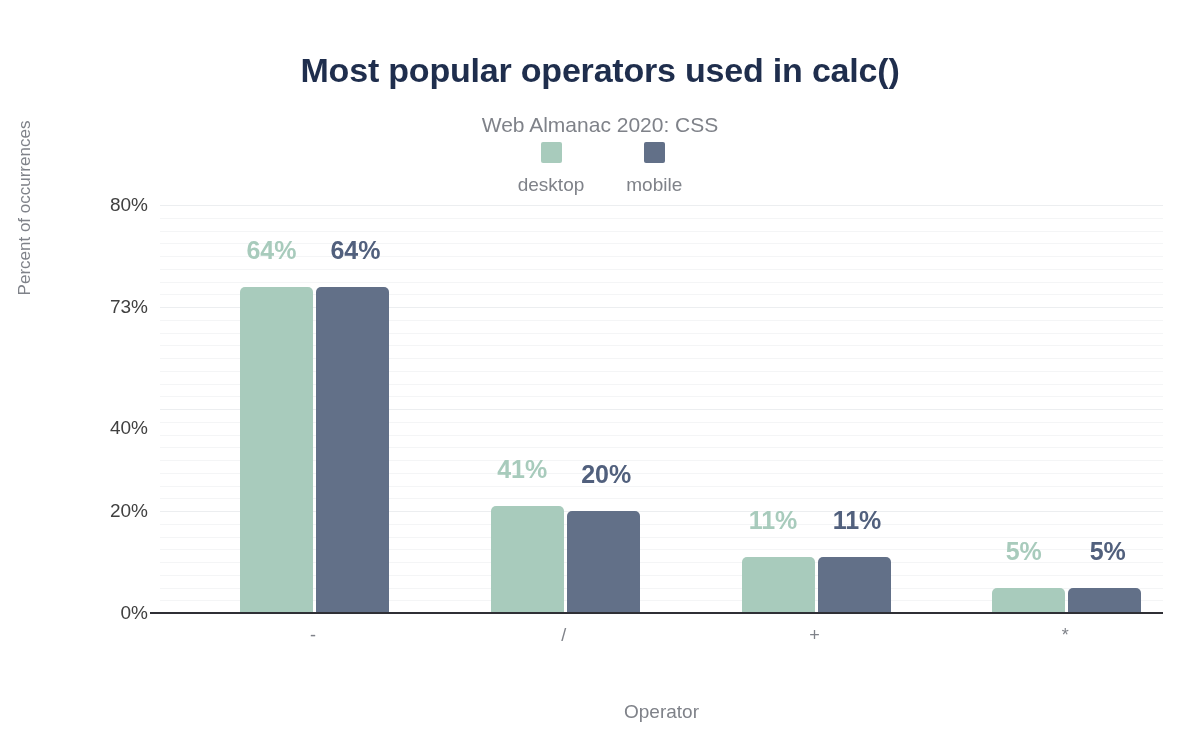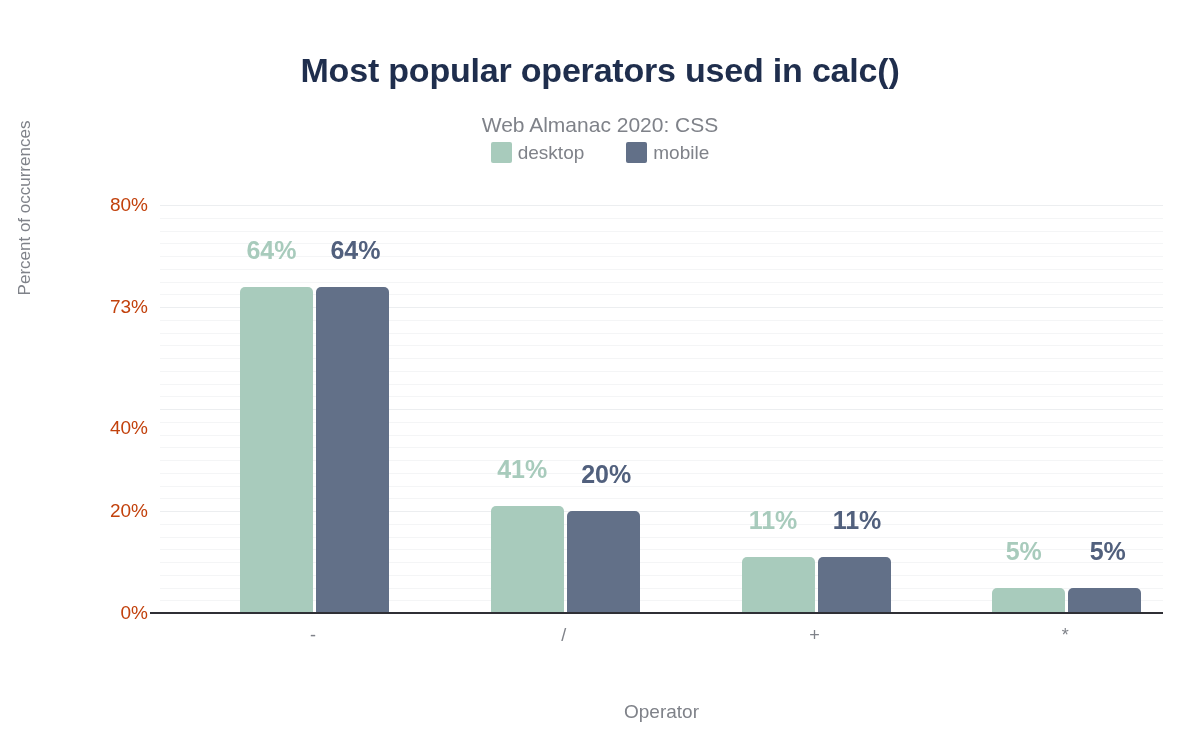--- a/index.html
+++ b/index.html
@@ -41,21 +41,22 @@
     position: absolute;
     top: 142px; left: 0; width: 1200px;
     display: flex;
     justify-content: center;
     align-items: center;
     gap: 42px;
   }
   .legend-item {
     display: flex;
     align-items: center;
-    gap: 6px;
+    gap: 12px;
+    flex-direction: column;
   }
   .legend-swatch {
     width: 21px; height: 21px;
     border-radius: 2px;
     display: block;
   }
   .legend-label {
     font-size: 19px;
     color: #7f8289;
     line-height: 1;
@@ -85,21 +86,21 @@
     width: 1013px; height: 2px;
     background: #2f2f35;
   }
 
   
   .ytick {
     position: absolute;
     right: 1052px;
     text-align: right;
     font-size: 19px;
-    color: #c2410c;
+    color: #404040;
     line-height: 1;
     white-space: nowrap;
   }
   #y-axis-title {
     position: absolute;
     left: -115px;
     top: 198px;
     width: 280px;
     transform: rotate(-90deg);
     transform-origin: center center;

